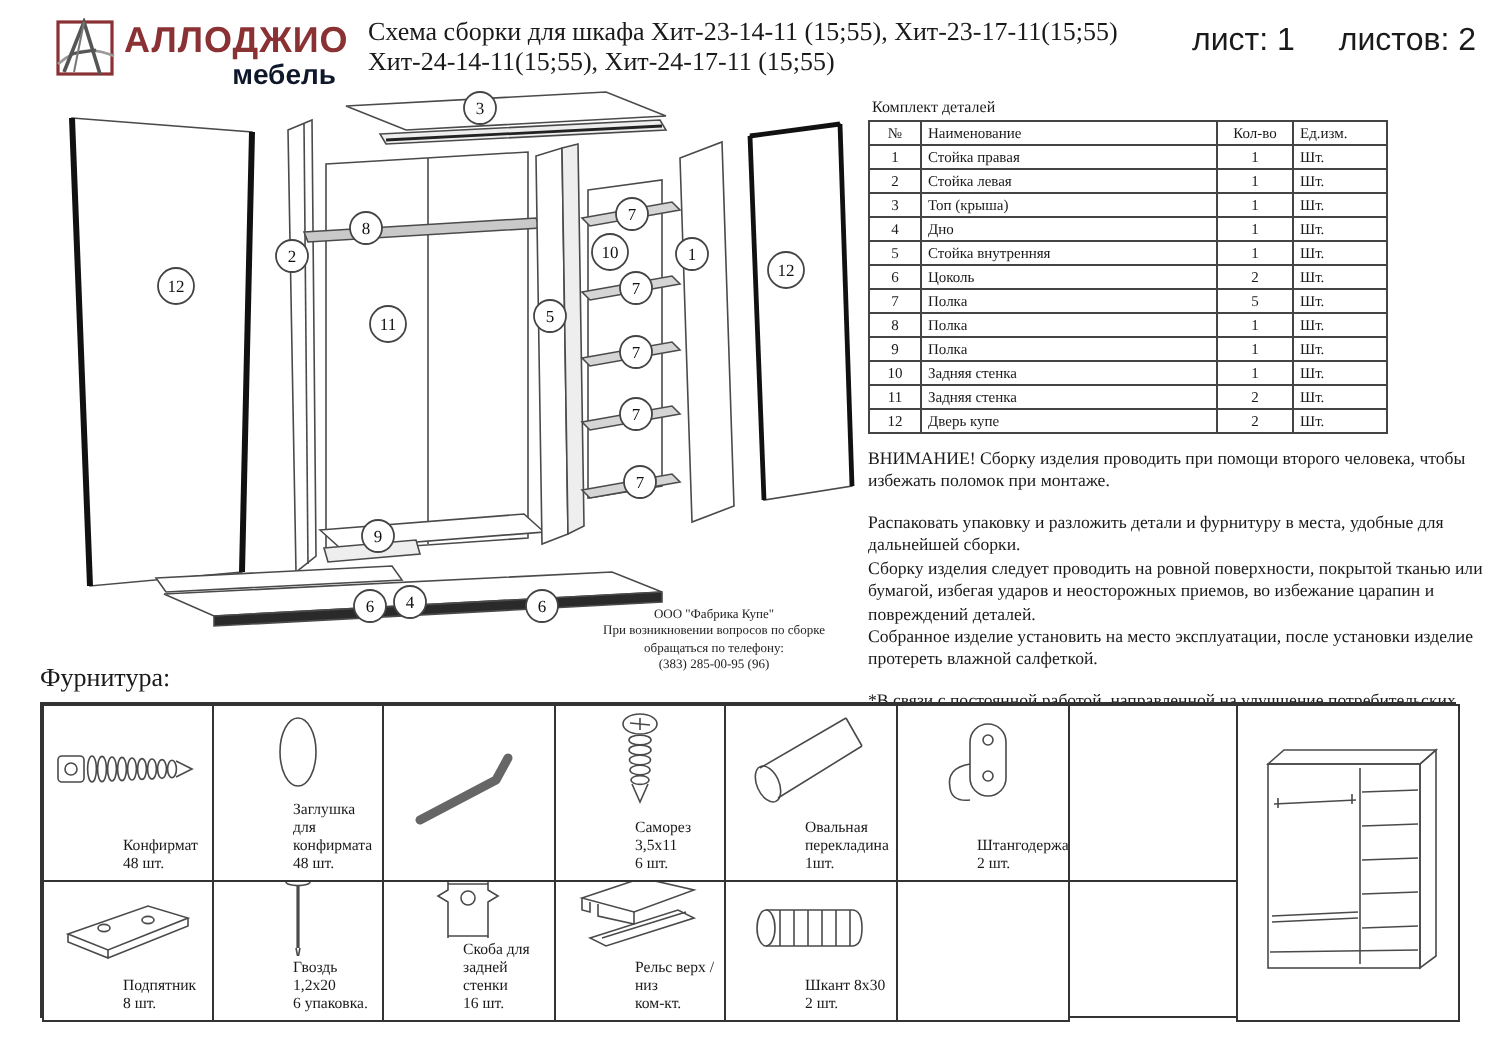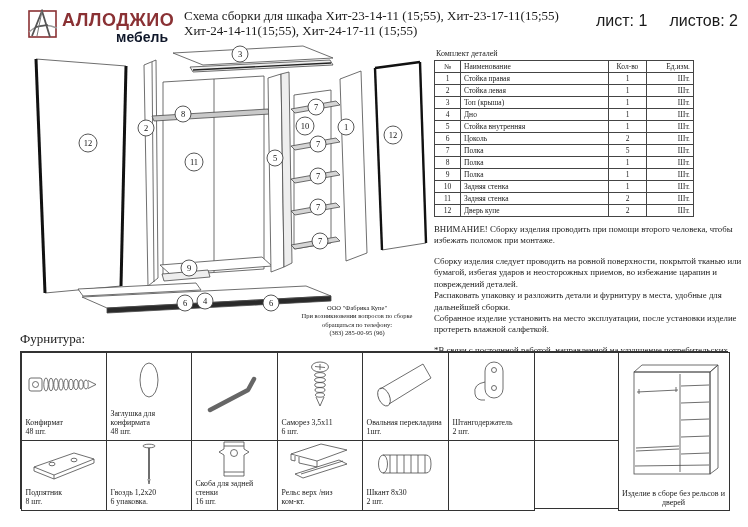--- a/index.html
+++ b/index.html
@@ -16,36 +16,36 @@
   .title{left:184px;top:8px;width:375px;font-size:13px;line-height:1.18;}
   .sheetinfo{left:596px;top:12px;font-family:"Liberation Sans",sans-serif;font-size:16px;display:flex;gap:22px;}
   
   .pt-wrap{left:434px;top:37px;width:262px;margin-top:12px;}
   .pt-title{font-size:8px;margin:0 0 2px 2px;}
   table.pt{border-collapse:collapse;width:260px;table-layout:fixed;}
   table.pt td,table.pt th{border:1px solid #444;font-size:7.5px;font-weight:normal;
     padding:0 3px;height:11px;line-height:1;text-align:left;overflow:hidden;white-space:nowrap;}
   table.pt .c-n{width:19px;text-align:center;}
   table.pt .c-q{width:31px;text-align:center;}
-  table.pt .c-u{width:40px;text-align:right;}
+  table.pt .c-u{width:40px;text-align:left;}
   
   .notes{left:434px;top:224px;width:312px;font-size:8.8px;line-height:1.3;}
   .notes p{margin:0 0 9px 0;}
   .notes p.tight{margin:0;}
   .notes .gap{height:9px;}
   
   .factory{left:252px;top:304px;width:210px;text-align:center;font-size:6.5px;line-height:1.3;color:#222;}
   
   .hw-title{left:20px;top:331px;font-size:13px;}
   .hw-grid{left:20px;top:351px;width:708px;height:158px;display:grid;
     grid-template-columns:85px 85px 86px 85px 86px 86px 84px 111px;
     grid-template-rows:88px 70px;border:1px solid #333;box-sizing:border-box;}
   .hw-cell{border:1px solid #333;margin:-0.5px;display:flex;flex-direction:column;box-sizing:border-box;background:#fff;}
   .hw-ico{flex:1;display:flex;align-items:center;justify-content:center;overflow:hidden;}
-  .hw-lbl{font-size:7.8px;line-height:1.18;padding:1px 3px 3px 4px;}
+  .hw-lbl{font-size:7.8px;line-height:1.18;padding:1px 3px 3px 4px;margin-left:36px;}
   .hw-assembled{grid-column:8;grid-row:1 / span 2;display:flex;flex-direction:column;align-items:center;}
   .hw-cap{font-size:8px;text-align:center;padding:0 2px 3px 2px;}
   svg text{font-family:"Liberation Serif",serif;}
   .co circle{fill:#fff;stroke:#444;stroke-width:.9;}
   .co text{font-size:8.5px;fill:#111;text-anchor:middle;}
   .ln{stroke:#4a4a4a;stroke-width:.8;fill:none;}
 </style>
 </head>
 <body>
 
@@ -276,22 +276,22 @@
           <td>Дверь купе</td>
           <td class="c-q">2</td>
           <td class="c-u">Шт.</td>
         </tr>
   </tbody>
     </table>
 </div>
 
 <div class="abs notes">
   <p>ВНИМАНИЕ! Сборку изделия проводить при помощи второго человека, чтобы избежать поломок при монтаже.</p>
+  <p class="tight">Распаковать упаковку и разложить детали и фурнитуру в места, удобные для дальнейшей сборки.</p>
   <p class="tight">Сборку изделия следует проводить на ровной поверхности, покрытой тканью или бумагой, избегая ударов и неосторожных приемов, во избежание царапин и повреждений деталей.</p>
-  <p class="tight">Распаковать упаковку и разложить детали и фурнитуру в места, удобные для дальнейшей сборки.</p>
   <p class="tight">Собранное изделие установить на место эксплуатации, после установки изделие протереть влажной салфеткой.</p>
   <div class="gap"></div>
   <p>*В связи с постоянной работой, направленной на улучшение потребительских свойств мебели, возможны незначительные изменения в конструкции не влияющие на функциональные качества изделий.</p>
 </div>
 
 <div class="abs hw-title">Фурнитура:</div>
 <div class="abs hw-grid">
 
   <div class="hw-cell">
     <div class="hw-ico">
@@ -400,21 +400,20 @@
             <line x1="14" y1="91" x2="57" y2="89"></line>
         <line x1="59" y1="26" x2="87" y2="25"></line>
             <line x1="59" y1="43" x2="87" y2="42"></line>
         <line x1="59" y1="60" x2="87" y2="59"></line>
             <line x1="59" y1="77" x2="87" y2="76"></line>
         <line x1="59" y1="94" x2="87" y2="93"></line>
         <line x1="13" y1="106" x2="87" y2="105"></line>
       </g>
     </svg>
       </div>
-    <div class="hw-cap">Изделие в сборе без рельсов и дверей</div>
   </div>
 
   <div class="hw-cell">
     <div class="hw-ico">
         <svg width="76" height="42" viewBox="0 0 76 42">
       <polygon points="8,24 48,10 68,16 28,32" class="ln"></polygon>
       <path d="M8 24 L8 28 L28 36 L28 32 M68 16 L68 20 L28 36" class="ln"></path>
       <ellipse cx="26" cy="21" rx="3" ry="1.8" class="ln"></ellipse>
           <ellipse cx="48" cy="17" rx="3" ry="1.8" class="ln"></ellipse>
     </svg>

